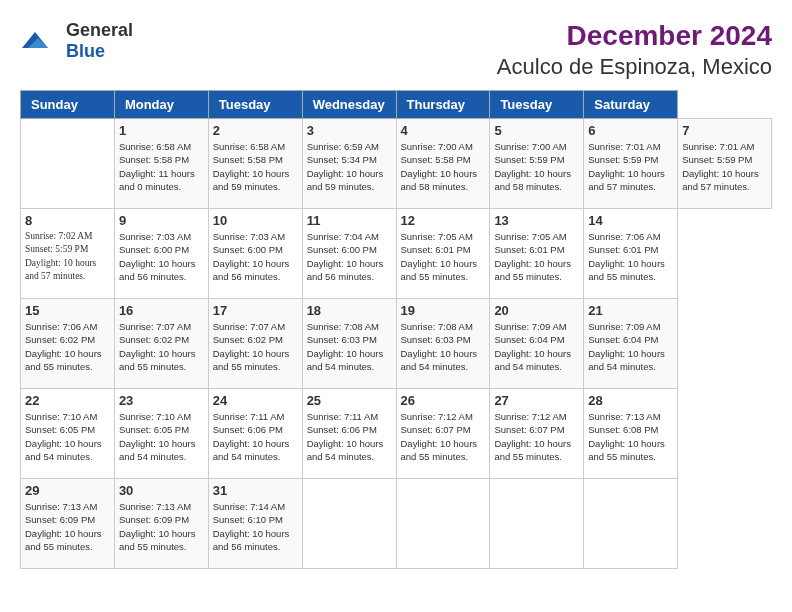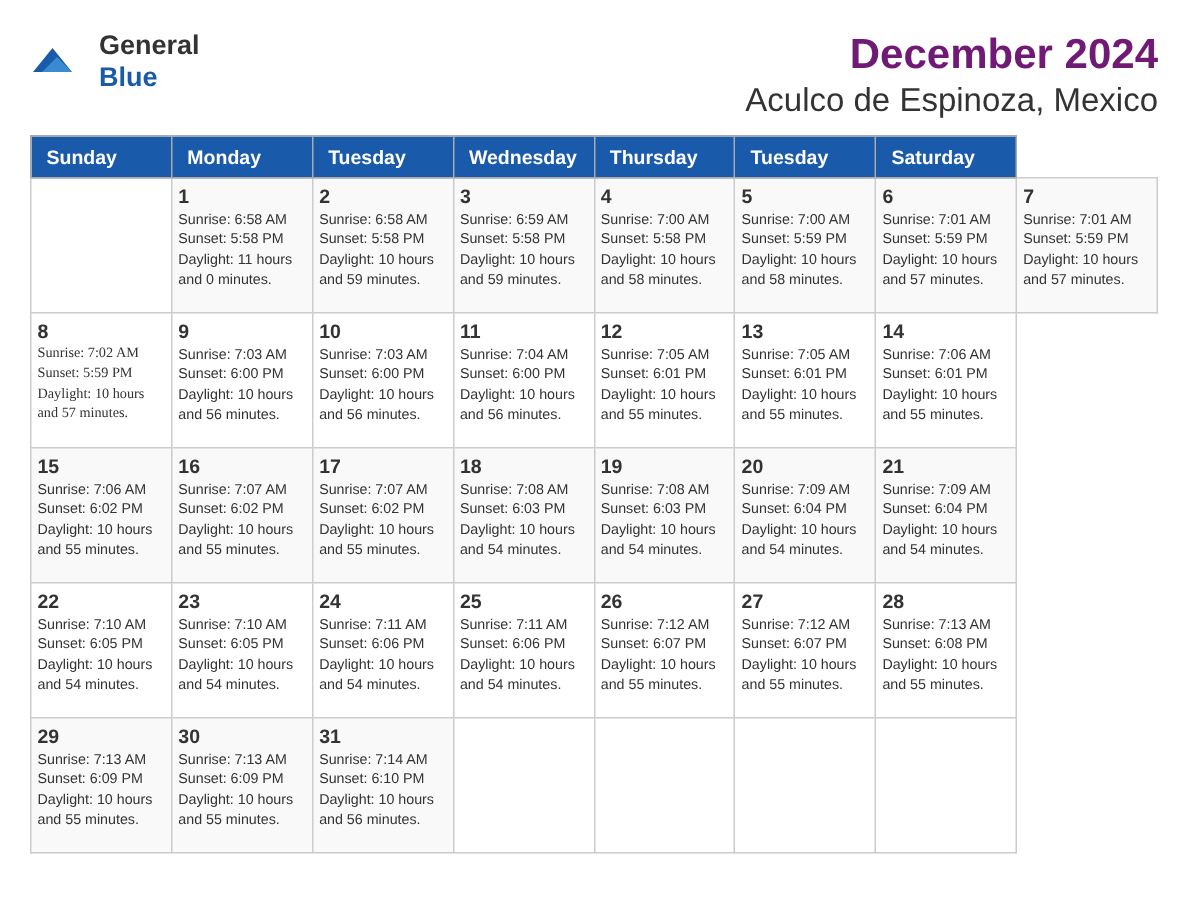--- a/index.html
+++ b/index.html
@@ -136,21 +136,21 @@
         <td>
           <span class="day-num">2</span>
           <div class="day-info" style="white-space: pre-line;">Sunrise: 6:58 AM
 Sunset: 5:58 PM
 Daylight: 10 hours
 and 59 minutes.</div>
         </td>
         <td>
           <span class="day-num">3</span>
           <div class="day-info" style="white-space: pre-line;">Sunrise: 6:59 AM
-Sunset: 5:58 PM
+Sunset: 5:34 PM
 Daylight: 10 hours
 and 59 minutes.</div>
         </td>
         <td>
           <span class="day-num">4</span>
           <div class="day-info" style="white-space: pre-line;">Sunrise: 7:00 AM
 Sunset: 5:58 PM
 Daylight: 10 hours
 and 58 minutes.</div>
         </td>

